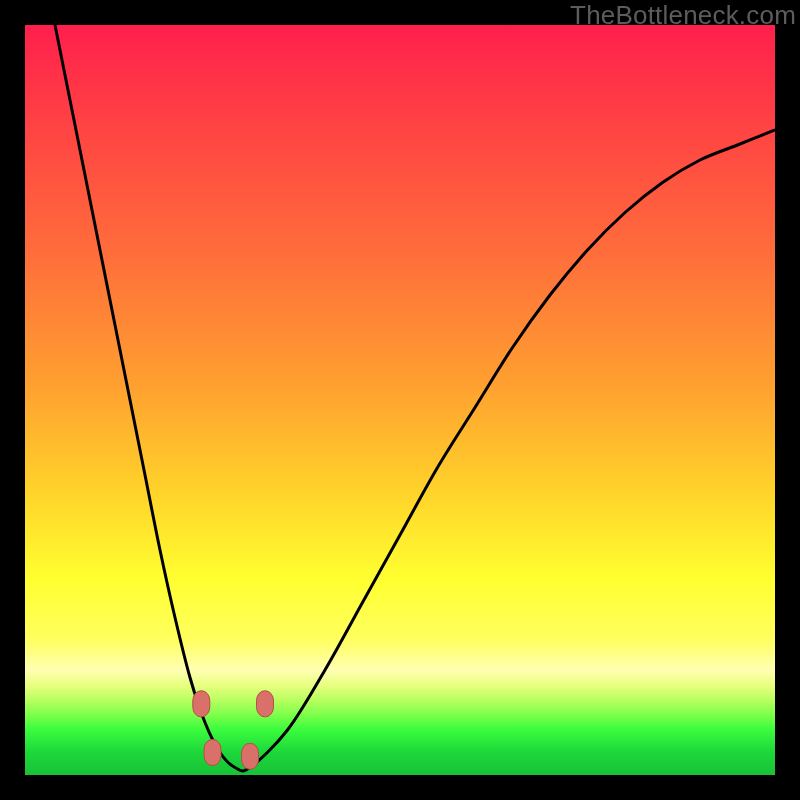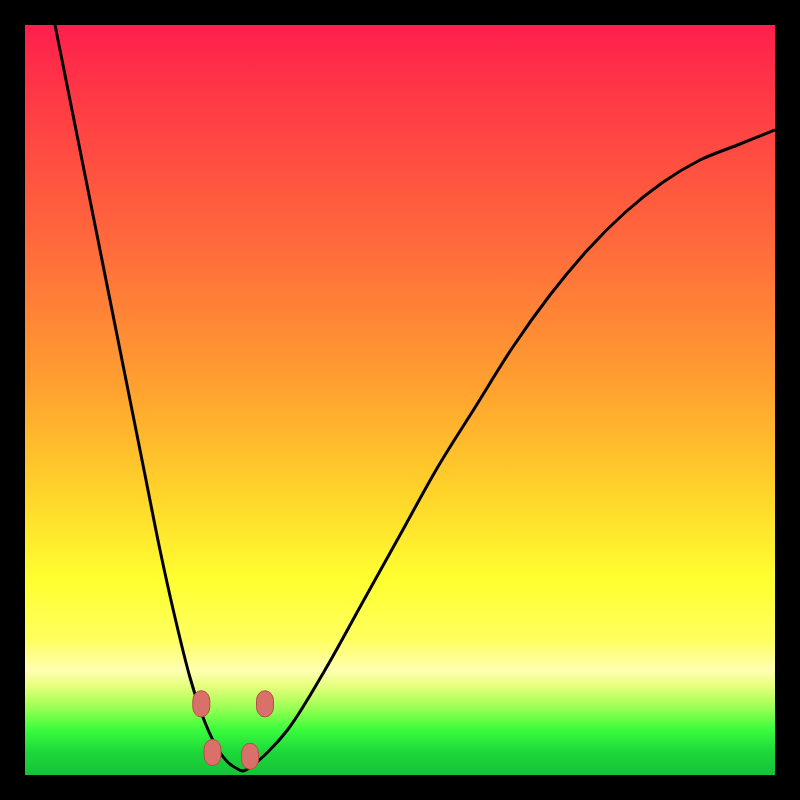--- a/index.html
+++ b/index.html
@@ -57,20 +57,21 @@
     font-size: 26px;
     letter-spacing: 0.2px;
     font-weight: 400;
     user-select: none;
   }
 </style>
 </head>
 <body>
 
 <div class="frame">
+  <div class="watermark">TheBottleneck.com</div>
   <div class="plot">
     <svg class="curves" viewBox="0 0 750 750" preserveAspectRatio="none">
       <path fill="none" stroke="#000000" stroke-width="3" d="M 30.0 0.0 C 32.5 12.5, 40.0 50.0, 45.0 75.0 C 50.0 100.0, 55.0 125.0, 60.0 150.0 C 65.0 175.0, 70.0 200.0, 75.0 225.0 C 80.0 250.0, 85.0 275.0, 90.0 300.0 C 95.0 325.0, 100.0 350.0, 105.0 375.0 C 110.0 400.0, 115.0 425.0, 120.0 450.0 C 125.0 475.0, 130.0 501.3, 135.0 525.0 C 140.0 548.8, 145.0 571.3, 150.0 592.5 C 155.0 613.8, 160.0 635.0, 165.0 652.5 C 170.0 670.0, 175.0 685.0, 180.0 697.5 C 185.0 710.0, 190.0 720.0, 195.0 727.5 C 200.0 735.0, 205.0 740.0, 210.0 742.5 C 215.0 745.0, 216.3 748.8, 225.0 742.5 C 233.8 736.3, 250.0 721.3, 262.5 705.0 C 275.0 688.8, 287.5 666.3, 300.0 645.0 C 312.5 623.8, 325.0 600.0, 337.5 577.5 C 350.0 555.0, 362.5 532.5, 375.0 510.0 C 387.5 487.5, 400.0 463.8, 412.5 442.5 C 425.0 421.3, 437.5 402.5, 450.0 382.5 C 462.5 362.5, 475.0 341.3, 487.5 322.5 C 500.0 303.8, 512.5 286.3, 525.0 270.0 C 537.5 253.8, 550.0 238.8, 562.5 225.0 C 575.0 211.3, 587.5 198.8, 600.0 187.5 C 612.5 176.3, 625.0 166.3, 637.5 157.5 C 650.0 148.8, 662.5 141.3, 675.0 135.0 C 687.5 128.8, 700.0 125.0, 712.5 120.0 C 725.0 115.0, 743.8 107.5, 750.0 105.0"></path>
       <g>
           <rect x="167.8" y="665.8" width="17" height="26" rx="8" ry="10" fill="#d9716a" stroke="#b44c47" stroke-width="1"></rect>
           <rect x="179.0" y="714.5" width="17" height="26" rx="8" ry="10" fill="#d9716a" stroke="#b44c47" stroke-width="1"></rect>
           <rect x="216.5" y="718.3" width="17" height="26" rx="8" ry="10" fill="#d9716a" stroke="#b44c47" stroke-width="1"></rect>
           <rect x="231.5" y="665.8" width="17" height="26" rx="8" ry="10" fill="#d9716a" stroke="#b44c47" stroke-width="1"></rect>
         </g>
     </svg>

